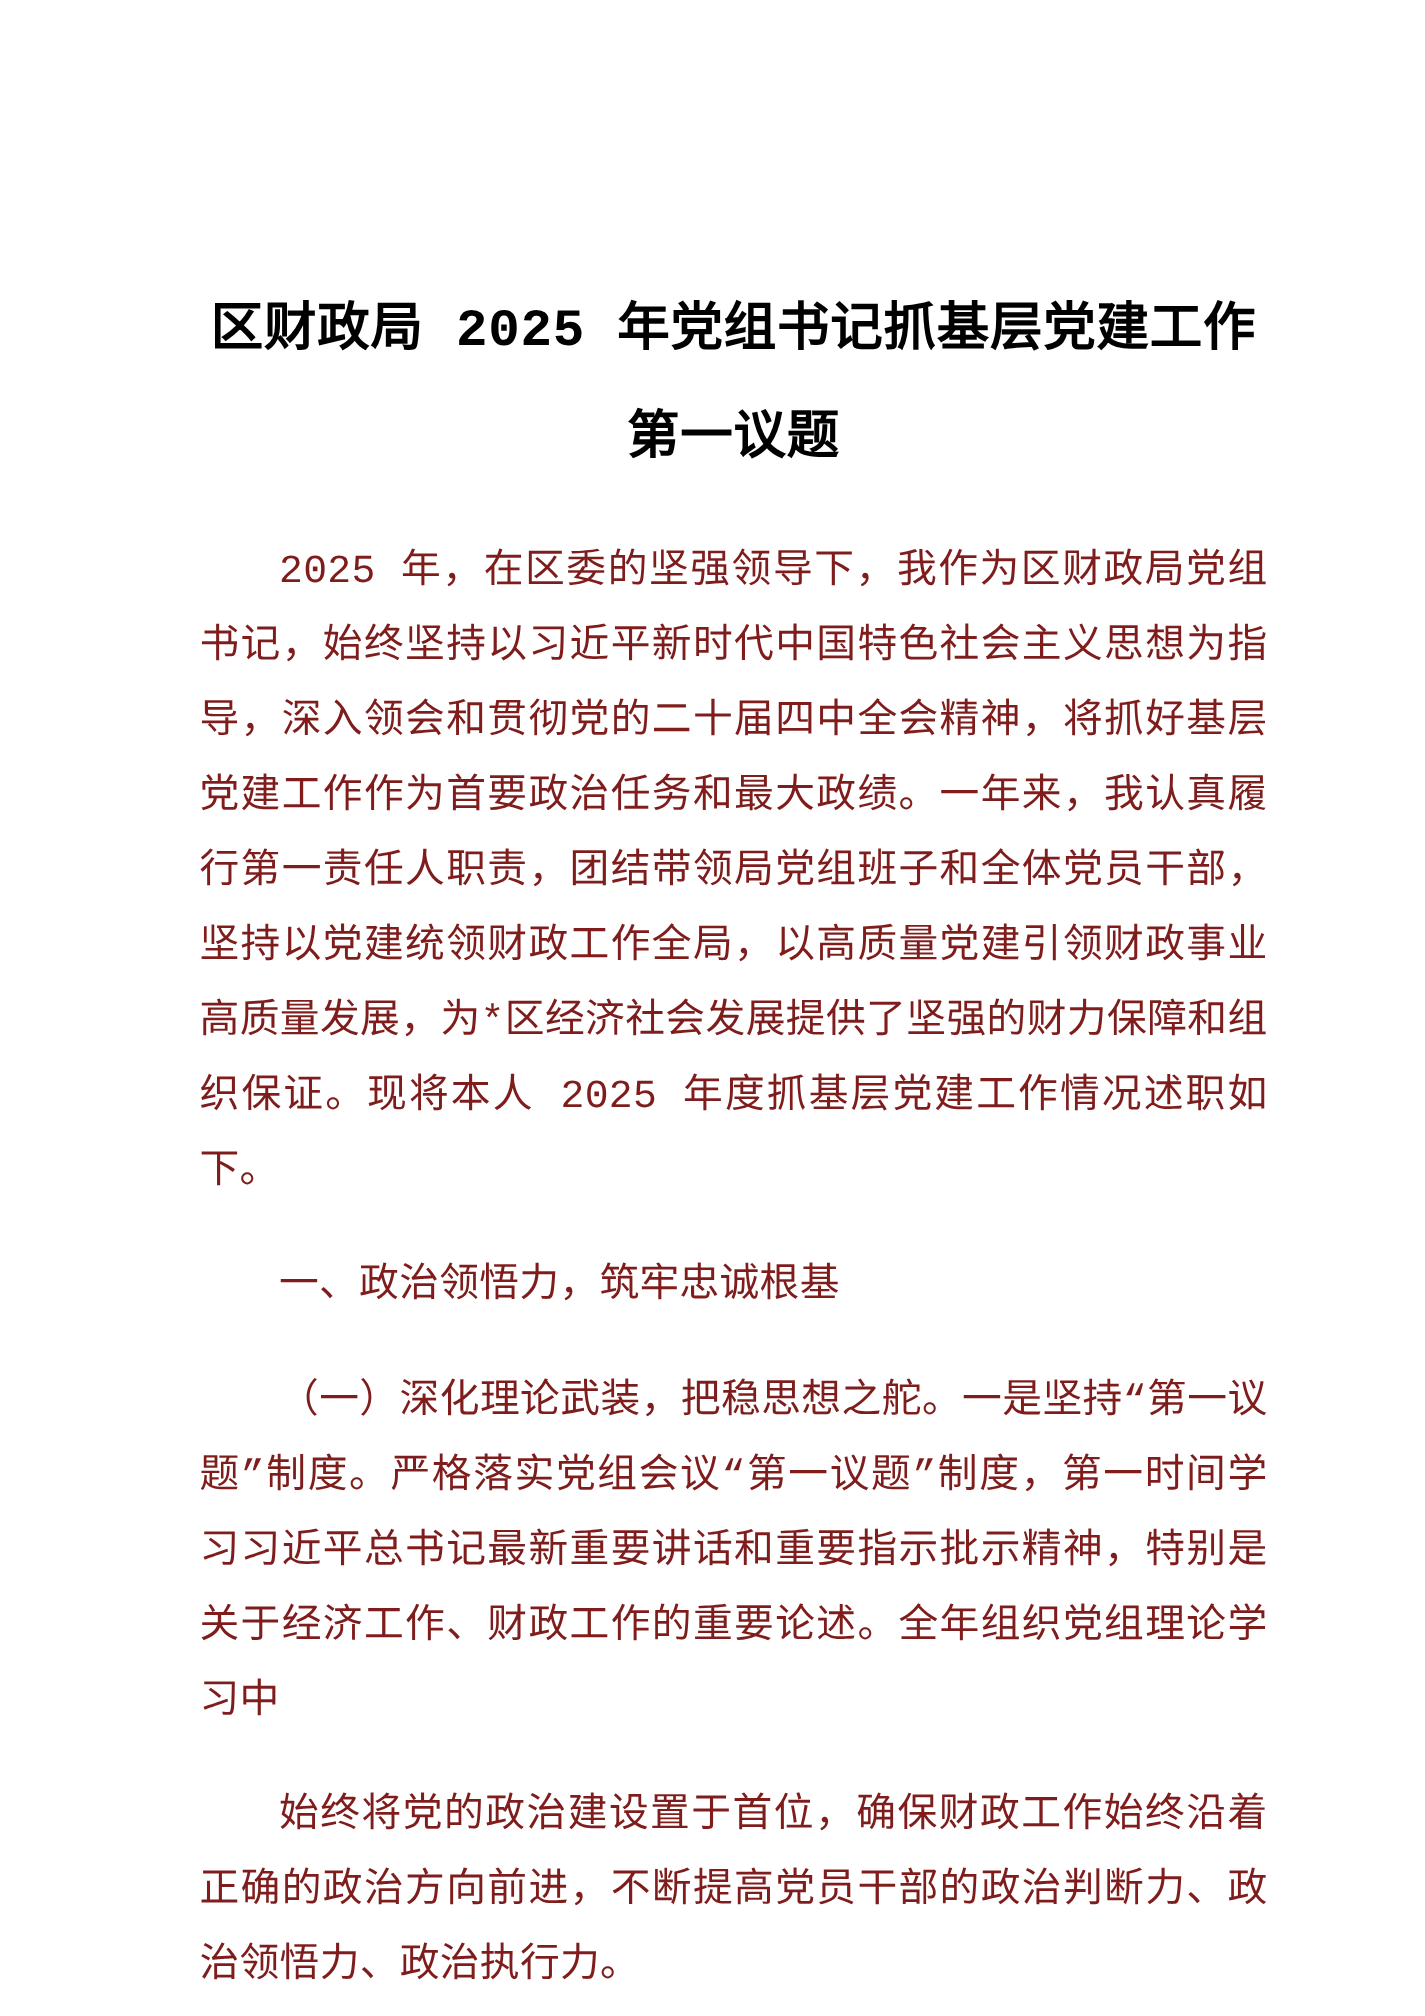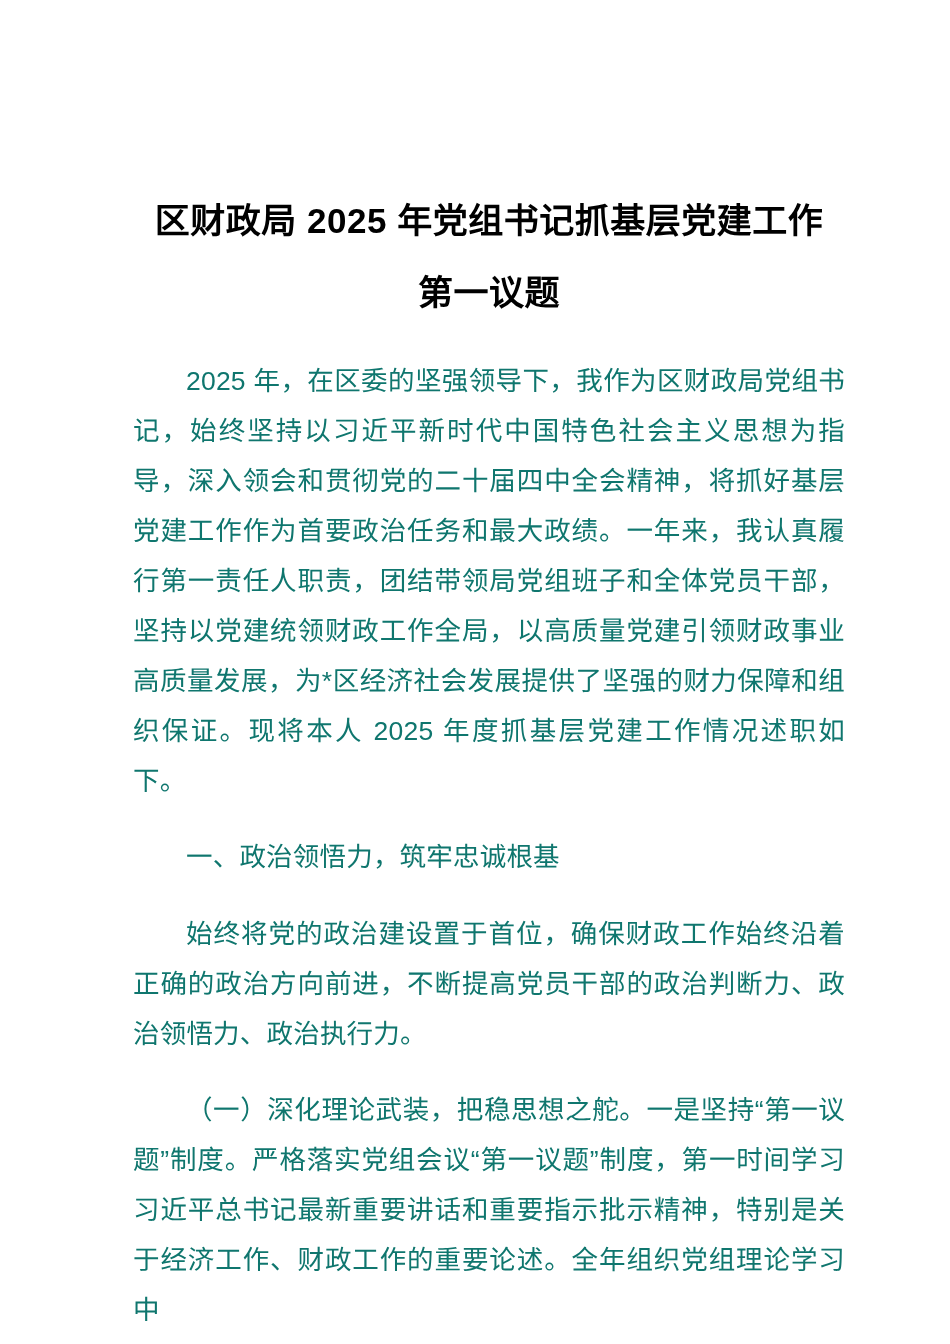--- a/index.html
+++ b/index.html
@@ -17,20 +17,21 @@
     -webkit-font-smoothing: antialiased;
   }
 
   .page {
     position: relative;
     width: 950px;
     height: 1342px;
     background: #ffffff;
     box-sizing: border-box;
     padding: 185px 105px 0 133px;
+    font-family: Liberation Mono, monospace;
   }
 
   .doc-title {
     font-size: 35px;
     font-weight: bold;
     line-height: 72px;
     text-align: center;
     letter-spacing: 0.5px;
     margin: 0 0 10px 0;
     color: #000;
@@ -39,21 +40,21 @@
     display: block;
   }
 
   .body-text {
     font-size: 26.5px;
     line-height: 50px;
     text-align: justify;
     text-justify: inter-ideograph;
     letter-spacing: 0.2px;
     margin: 0;
-    color: #0f766e;
+    color: #7f1d1d;
   }
 
   .para {
     text-indent: 2em;
   }
 
   .section-heading {
     text-indent: 2em;
   }
 </style>
@@ -63,17 +64,17 @@
 <div class="page">
 
   <h1 class="doc-title">
     <span class="title-line">区财政局 2025 年党组书记抓基层党建工作</span>
     <span class="title-line">第一议题</span>
   </h1>
 
   <div class="body-text">
     <p class="para">2025 年，在区委的坚强领导下，我作为区财政局党组书记，始终坚持以习近平新时代中国特色社会主义思想为指导，深入领会和贯彻党的二十届四中全会精神，将抓好基层党建工作作为首要政治任务和最大政绩。一年来，我认真履行第一责任人职责，团结带领局党组班子和全体党员干部，坚持以党建统领财政工作全局，以高质量党建引领财政事业高质量发展，为*区经济社会发展提供了坚强的财力保障和组织保证。现将本人 2025 年度抓基层党建工作情况述职如下。</p>
     <p class="section-heading">一、政治领悟力，筑牢忠诚根基</p>
+    <p class="para">（一）深化理论武装，把稳思想之舵。一是坚持“第一议题”制度。严格落实党组会议“第一议题”制度，第一时间学习习近平总书记最新重要讲话和重要指示批示精神，特别是关于经济工作、财政工作的重要论述。全年组织党组理论学习中</p>
     <p class="para">始终将党的政治建设置于首位，确保财政工作始终沿着正确的政治方向前进，不断提高党员干部的政治判断力、政治领悟力、政治执行力。</p>
-    <p class="para">（一）深化理论武装，把稳思想之舵。一是坚持“第一议题”制度。严格落实党组会议“第一议题”制度，第一时间学习习近平总书记最新重要讲话和重要指示批示精神，特别是关于经济工作、财政工作的重要论述。全年组织党组理论学习中</p>
   </div>
 
 </div>
 
 </body></html>

